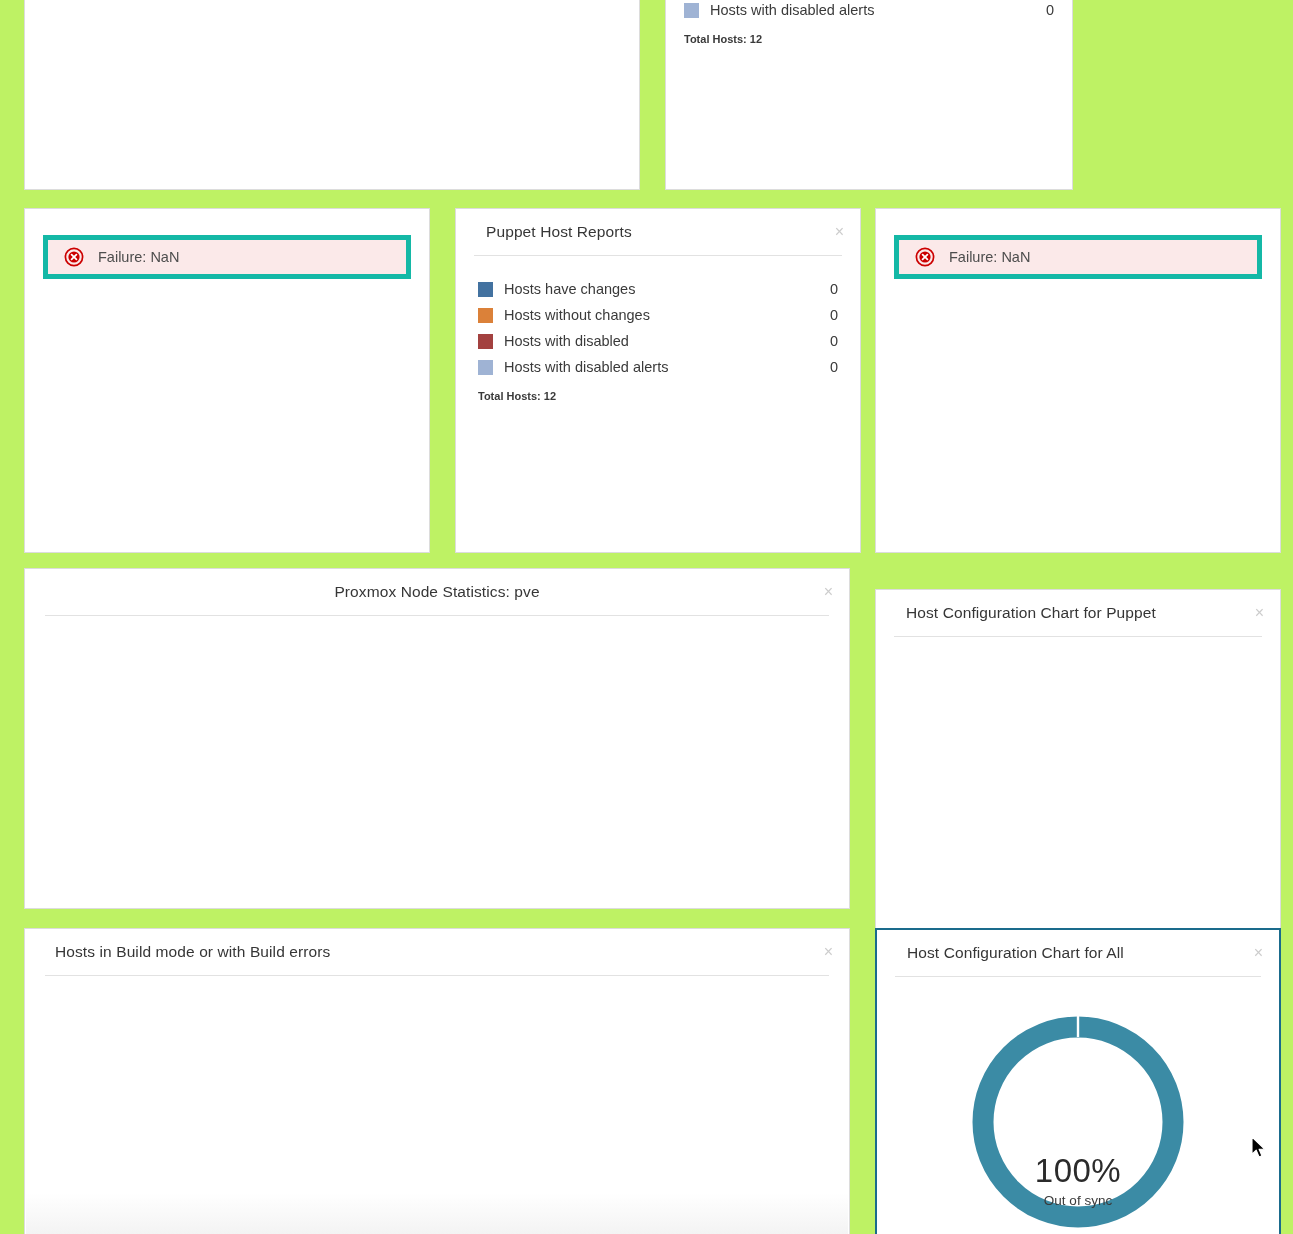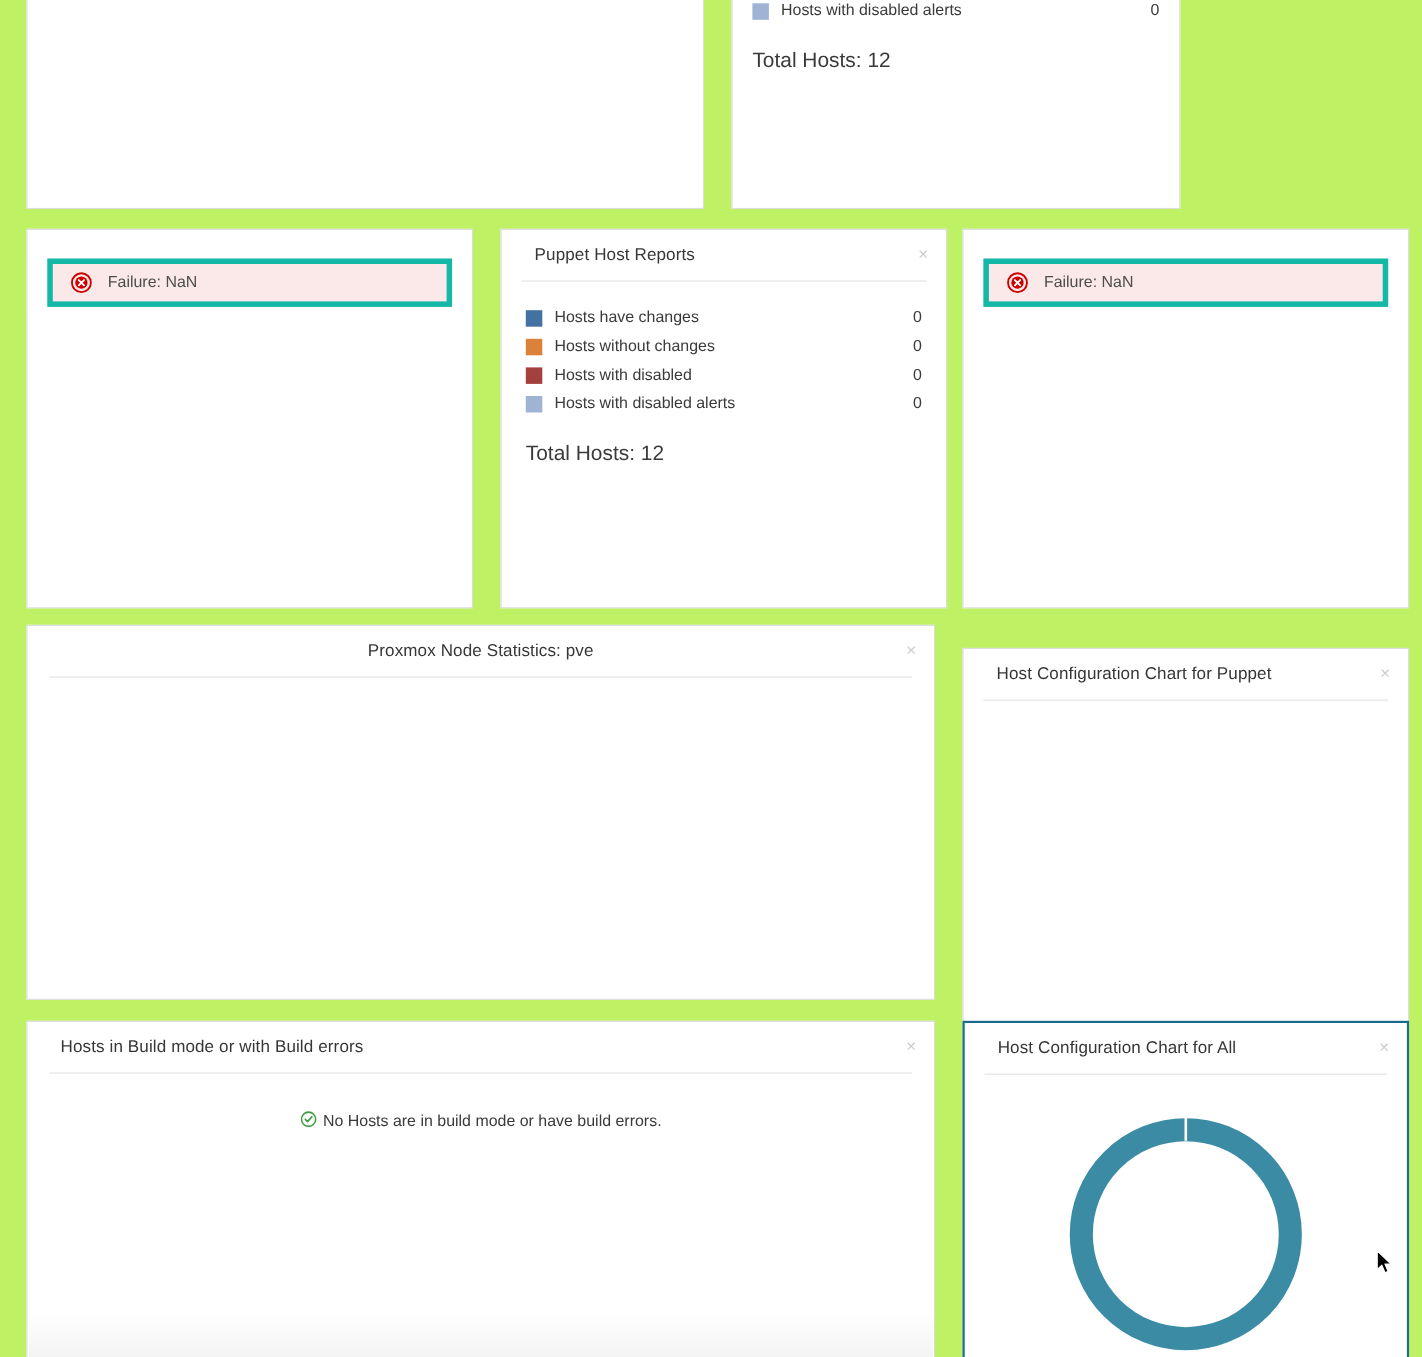--- a/index.html
+++ b/index.html
@@ -81,23 +81,24 @@
     color: #3a3a3a;
   }
   .swatch {
     width: 15px; height: 15px;
     margin-right: 11px;
     flex: 0 0 auto;
   }
   .legend-label { flex: 1 1 auto; }
   .legend-value { flex: 0 0 auto; color: #3a3a3a; }
   .legend-total {
-    font-size: 19px;
+    font-size: 11px;
     color: #3a3a3a;
-    margin-top: 22px;
+    margin-top: 10px;
+    font-weight: bold;
   }
 
   
   .nodata { text-align: center; padding-top: 26px; }
   .nodata-label { font-size: 13px; color: #5a5a5a; margin-top: 7px; }
 
   
   .build-msg {
     display: flex;
     align-items: center;
@@ -228,47 +229,40 @@
     </div>
     <div class="panel-rule"></div>
   </div>
 
   <div class="panel" style="left:24px; top:928px; width:826px; height:312px;">
     <div class="panel-head">
       <span class="panel-title">Hosts in Build mode or with Build errors</span>
       <span class="panel-close">×</span>
     </div>
     <div class="panel-rule inset"></div>
-    <div class="panel-body">
-      <div class="build-msg">
-        <span>
-          <svg width="15" height="15" viewBox="0 0 16 16">
-            <circle cx="8" cy="8" r="6.9" fill="none" stroke="#3c9b3c" stroke-width="1.5"></circle>
-            <path d="M4.9 8.2 L7 10.3 L11.2 5.5" fill="none" stroke="#3c9b3c" stroke-width="1.6" stroke-linecap="round" stroke-linejoin="round"></path>
-          </svg>
-        </span>
-        <span>No Hosts are in build mode or have build errors.</span>
-      </div>
-    </div>
     <div class="fade-bottom"></div>
   </div>
 
   <div class="panel selected" style="left:875px; top:928px; width:406px; height:312px;">
     <div class="panel-head">
       <span class="panel-title">Host Configuration Chart for All</span>
       <span class="panel-close">×</span>
     </div>
     <div class="panel-rule"></div>
 
     <div class="donut-wrap">
       <svg width="222" height="240" viewBox="0 0 222 240">
 
         <circle cx="111" cy="111" r="95" fill="none" stroke="#3b8ba5" stroke-width="21"></circle>
         <line x1="111" y1="3" x2="111" y2="26" stroke="#ffffff" stroke-width="2.4"></line>
       </svg>
+    </div>
+    <div class="donut-center">
+      <div class="donut-pct">100%</div>
+      <div class="donut-sub">Out of sync</div>
     </div>
   </div>
 
   <div class="cursor" style="left:1251px; top:1136px;">
     <svg width="17" height="24" viewBox="0 0 17 24">
       <path d="M1 1 L1 18.2 L5.2 14.2 L8.1 21 L10.9 19.8 L8.1 13.2 L13.6 13.2 Z" fill="#000000" stroke="#ffffff" stroke-width="1.1" stroke-linejoin="round"></path>
     </svg>
   </div>
 
 </div>

